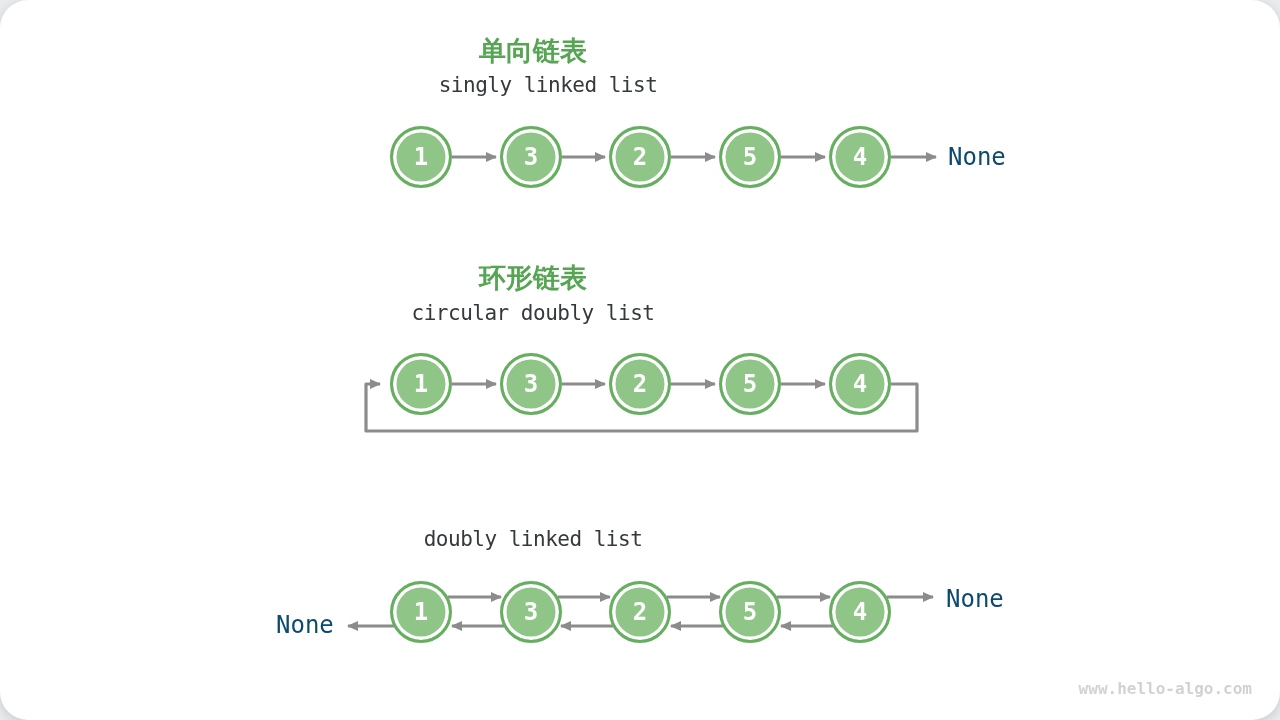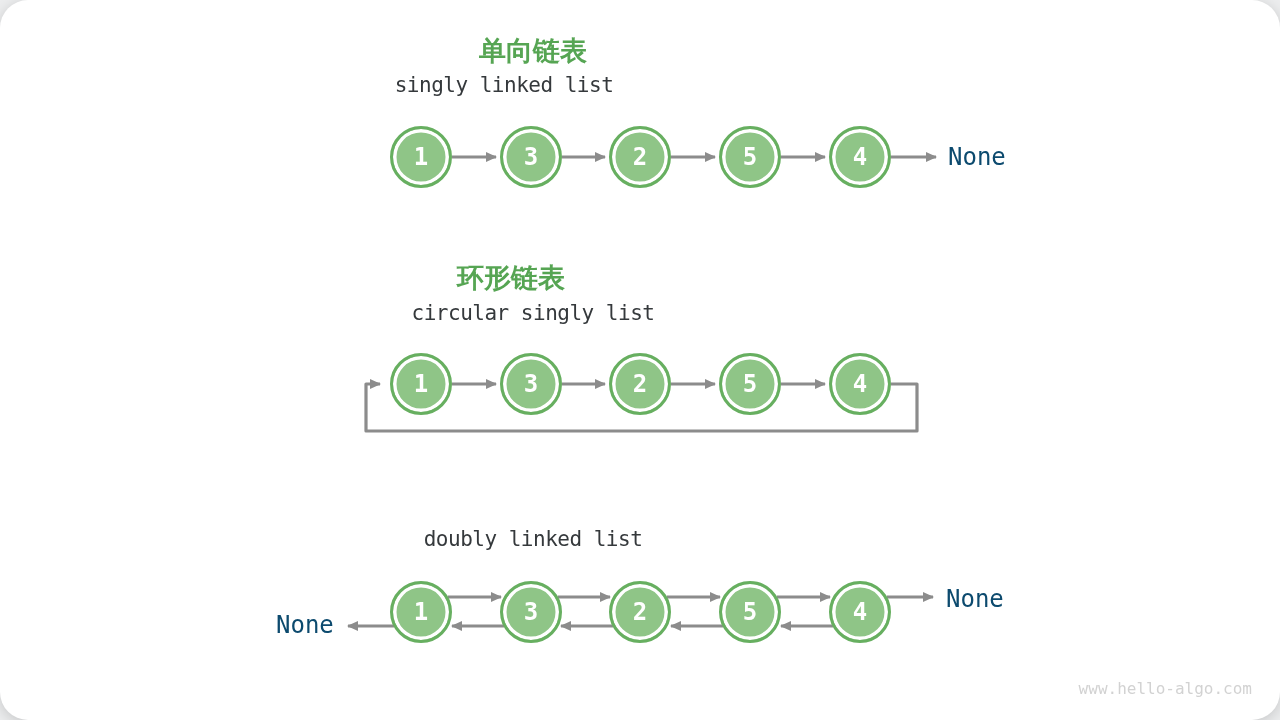--- a/index.html
+++ b/index.html
@@ -14,21 +14,21 @@
     letter-spacing:-0.5px;white-space:nowrap;}
   .node{position:absolute;width:56px;height:56px;border-radius:50%;
     background:#8FC587;border:3px solid #67AF60;
     box-shadow:inset 0 0 0 3.5px #ffffff;
     display:flex;align-items:center;justify-content:center;box-sizing:content-box;}
   .node span{color:#ffffff;font-family:"DejaVu Sans Mono", monospace;
     font-size:24px;font-weight:bold;}
   .none-label{font-family:"DejaVu Sans Mono", monospace;font-size:24px;color:#0c4a6e;
     white-space:nowrap;}
   .watermark{font-family:"DejaVu Sans Mono", monospace;font-size:16px;color:#D2D2D2;
-    white-space:nowrap;}
+    white-space:nowrap;font-weight:bold;}
   svg.arrows{position:absolute;left:0;top:0;pointer-events:none;}
 </style>
 </head>
 <body>
 
 <div class="card">
 
   <svg class="arrows" width="1280" height="720" viewBox="0 0 1280 720">
     <defs>
       <marker id="ah" markerUnits="userSpaceOnUse" markerWidth="12" markerHeight="12" refX="10" refY="5" orient="auto">
@@ -62,42 +62,42 @@
 
       <line x1="504" y1="626" x2="452" y2="626" marker-end="url(#ah)"></line>
       <line x1="613" y1="626" x2="561" y2="626" marker-end="url(#ah)"></line>
       <line x1="723" y1="626" x2="671" y2="626" marker-end="url(#ah)"></line>
       <line x1="833" y1="626" x2="781" y2="626" marker-end="url(#ah)"></line>
       <line x1="394" y1="626" x2="348" y2="626" marker-end="url(#ah)"></line>
     </g>
   </svg>
 
   <div class="abs center-xy sec-title" style="left:533px;top:51px;">单向链表</div>
-  <div class="abs center-xy sec-sub" style="left:504px;top:85px;">singly linked list</div>
+  <div class="abs center-xy sec-sub" style="left:548px;top:85px;">singly linked list</div>
 
   <div class="node" style="left:390px;top:126px;">
       <span>1</span>
     </div>
   <div class="node" style="left:500px;top:126px;">
       <span>3</span>
     </div>
   <div class="node" style="left:609px;top:126px;">
       <span>2</span>
     </div>
   <div class="node" style="left:719px;top:126px;">
       <span>5</span>
     </div>
   <div class="node" style="left:829px;top:126px;">
       <span>4</span>
     </div>
 
   <div class="abs none-label" style="left:948px;top:157px;transform:translateY(-50%);">None</div>
 
-  <div class="abs center-xy sec-title" style="left:511px;top:278px;">环形链表</div>
-  <div class="abs center-xy sec-sub" style="left:533px;top:313px;">circular singly list</div>
+  <div class="abs center-xy sec-title" style="left:533px;top:278px;">环形链表</div>
+  <div class="abs center-xy sec-sub" style="left:533px;top:313px;">circular doubly list</div>
 
   <div class="node" style="left:390px;top:353px;">
       <span>1</span>
     </div>
   <div class="node" style="left:500px;top:353px;">
       <span>3</span>
     </div>
   <div class="node" style="left:609px;top:353px;">
       <span>2</span>
     </div>

